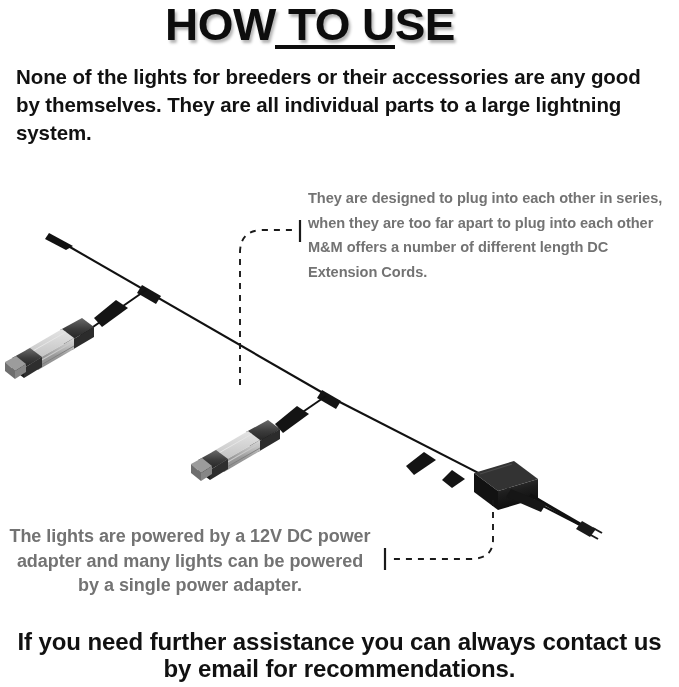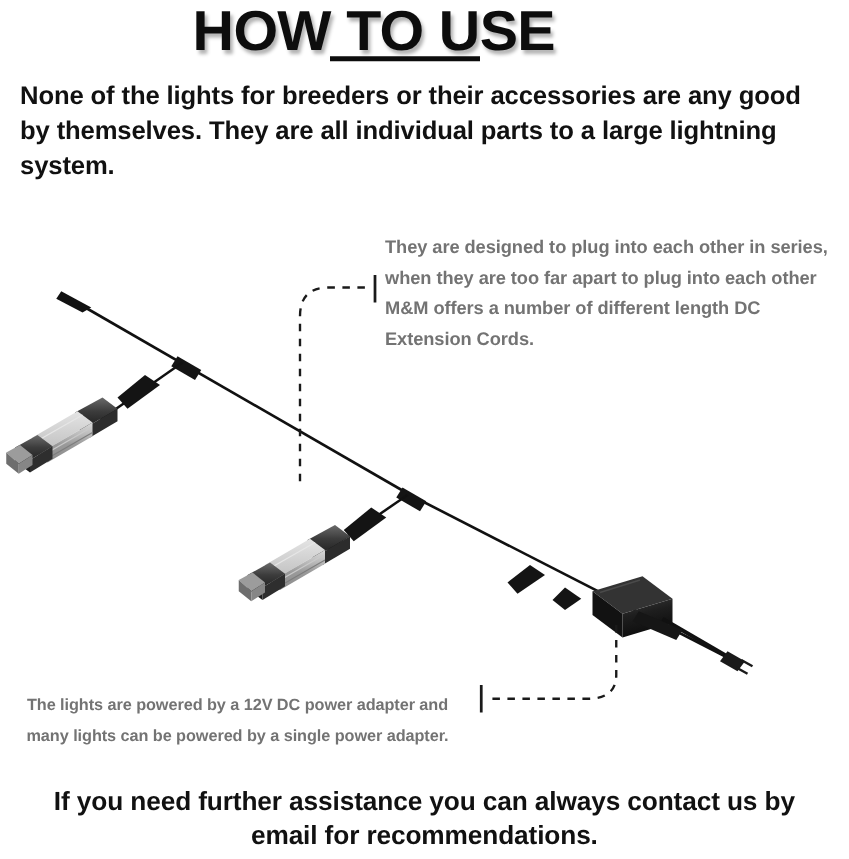--- a/index.html
+++ b/index.html
@@ -14,21 +14,21 @@
     overflow: hidden;
     font-family: "Liberation Sans", "DejaVu Sans", sans-serif;
     color: #111111;
     -webkit-font-smoothing: antialiased;
   }
 
   
   #header {
     position: absolute;
     top: 0;
-    left: 4px;
+    left: 15px;
     width: 590px;
   }
   #page-title {
     margin: 0;
     padding-top: 2px;
     text-align: center;
     font-family: "Liberation Sans", "DejaVu Sans", sans-serif;
     font-weight: bold;
     font-size: 45px;
     line-height: 46px;
@@ -77,36 +77,36 @@
   #callout-series {
     top: 186px;
     left: 308px;
     width: 362px;
     font-size: 14.6px;
     line-height: 24.5px;
     text-align: left;
     letter-spacing: -0.05px;
   }
   #callout-power {
-    top: 552px;
+    top: 524px;
     left: 4px;
     width: 372px;
-    font-size: 13px;
+    font-size: 18px;
     line-height: 24.5px;
     text-align: center;
     letter-spacing: -0.05px;
   }
 
   #footer-text {
     position: absolute;
     top: 628px;
     left: 16px;
     width: 647px;
     text-align: center;
-    font-size: 21px;
+    font-size: 24px;
     line-height: 27px;
     font-weight: bold;
     letter-spacing: -0.1px;
     color: #111111;
   }
 </style>
 </head>
 <body>
 
 <div id="header">

